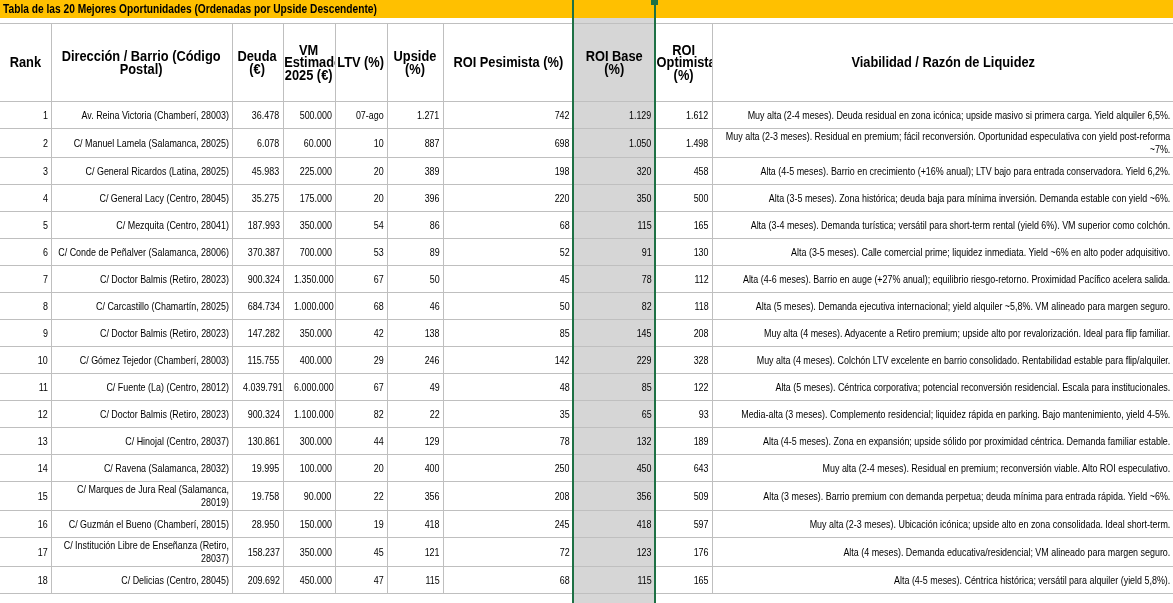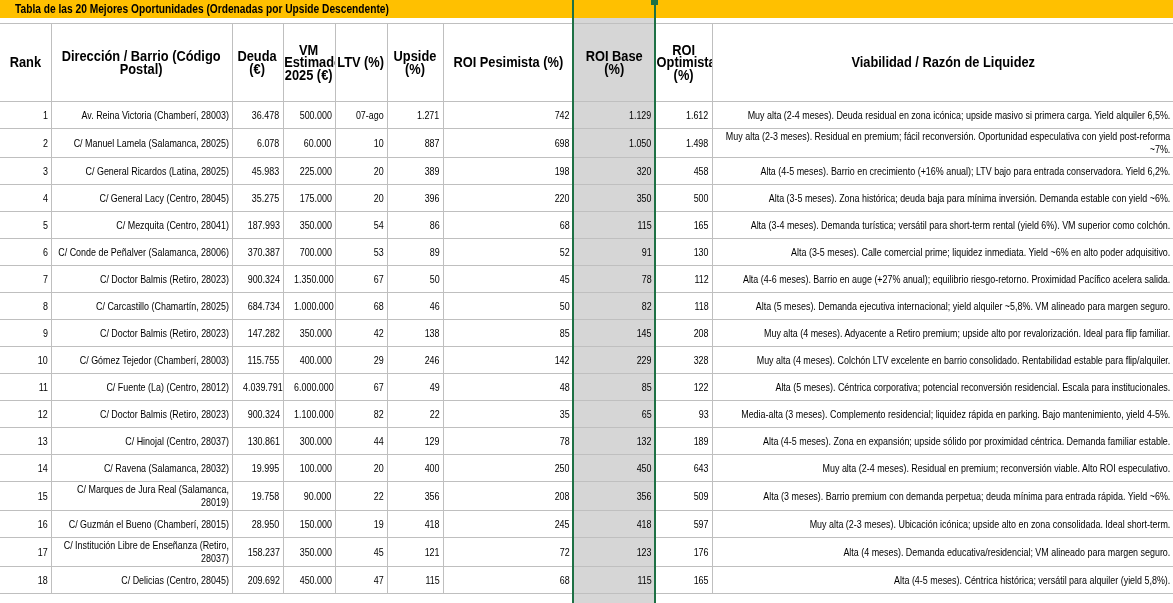--- a/index.html
+++ b/index.html
@@ -1,21 +1,21 @@
 <!DOCTYPE html>
 <html><head>
 <meta charset="utf-8">
 <style>
   * { box-sizing: border-box; margin: 0; padding: 0; }
   html,body { width: 1173px; height: 603px; overflow: hidden; background: #fff;
     font-family: "Liberation Sans", sans-serif; color: #000; position: relative; }
 
   
   .banner { position: absolute; top: 0; left: 0; width: 1173px; height: 18px;
-    background: #FFC000; z-index: 0; line-height: 18px; padding-left: 15px;
+    background: #FFC000; z-index: 0; line-height: 18px; padding-left: 3px;
     font-weight: bold; font-size: 12px; white-space: nowrap; }
   .banner .sq { display: inline-block; transform: scaleX(0.85); transform-origin: 0 50%; white-space: nowrap; }
 
   
   .sel-bg { position: absolute; left: 573px; top: 18px; width: 82px; height: 585px;
     background: #D6D6D6; z-index: 1; }
 
   
   table { position: absolute; top: 23px; left: 0; width: 1173px;
     border-collapse: collapse; table-layout: fixed; z-index: 2; }

